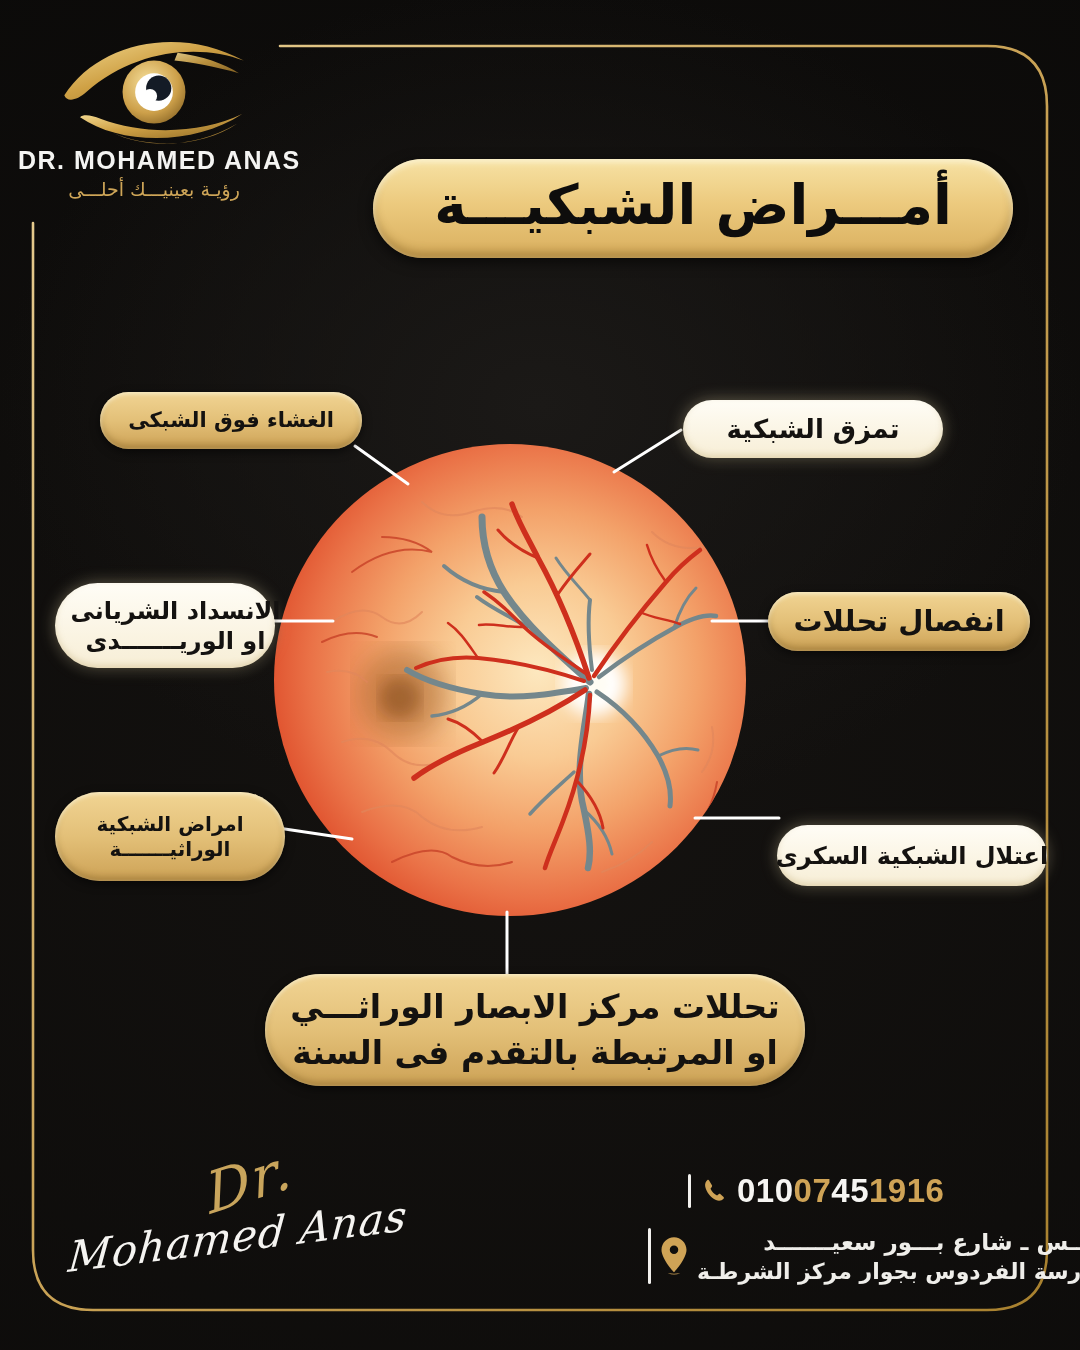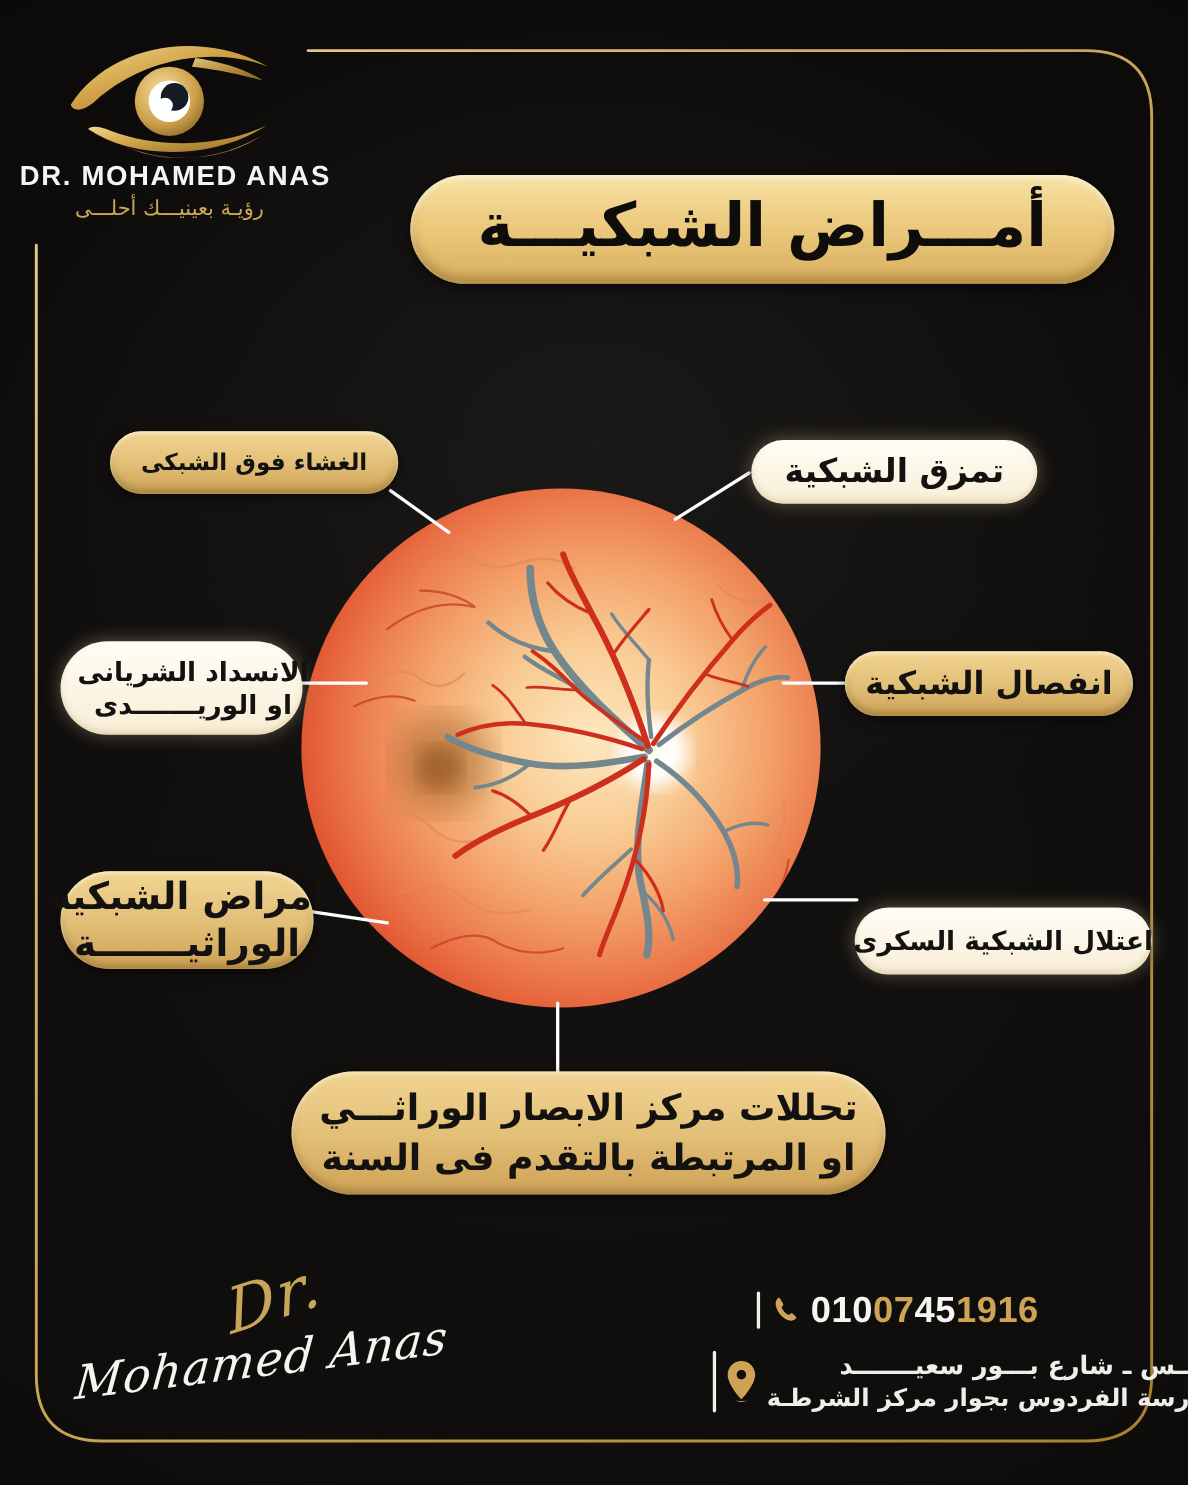--- a/index.html
+++ b/index.html
@@ -39,24 +39,24 @@
   
   .pill{position:absolute;border-radius:999px;display:flex;flex-direction:column;
     align-items:center;justify-content:center;direction:rtl;text-align:center;}
   .pill-gold{background:linear-gradient(180deg,#f1d493 0%,#e3c078 50%,#cda256 100%);
     box-shadow:inset 0 2px 4px rgba(255,248,220,.75), inset 0 -4px 7px rgba(110,80,25,.4), 0 3px 10px rgba(0,0,0,.55);}
   .pill-cream{background:linear-gradient(180deg,#fffdf6 0%,#f7eed6 100%);
     box-shadow:0 0 16px rgba(255,238,190,.35), inset 0 -3px 6px rgba(190,165,110,.35), 0 3px 10px rgba(0,0,0,.5);}
   .pill span{color:#141210;font-weight:bold;line-height:1.25;white-space:nowrap;}
 
   #pill-1{left:100px;top:392px;width:262px;height:57px;}  #pill-1 span{font-size:21px;}
-  #pill-2{left:683px;top:400px;width:260px;height:58px;}  #pill-2 span{font-size:30px;}
+  #pill-2{left:683px;top:400px;width:260px;height:58px;}  #pill-2 span{font-size:26px;}
   #pill-3{left:55px;top:583px;width:220px;height:85px;}   #pill-3 span{font-size:24px;margin-left:21px;}
   #pill-4{left:768px;top:592px;width:262px;height:59px;}  #pill-4 span{font-size:29px;}
-  #pill-5{left:55px;top:792px;width:230px;height:89px;}   #pill-5 span{font-size:34px;}
+  #pill-5{left:55px;top:792px;width:230px;height:89px;}   #pill-5 span{font-size:20px;}
   #pill-6{left:777px;top:788px;width:270px;height:61px;margin-top:37px;}  #pill-6 span{font-size:24px;}
   #pill-7{left:265px;top:974px;width:540px;height:112px;} #pill-7 span{font-size:33px;line-height:1.4;}
 
   
   .sig-dr{left:205px;top:1148px;color:#c9a55c;font-family:"DejaVu Serif", serif;font-style:italic;
     font-size:56px;transform:rotate(-18deg) skewX(-10deg);letter-spacing:2px;}
   .sig-name{left:58px;top:1212px;width:360px;text-align:center;color:#f5f4f1;
     font-family:"DejaVu Serif", serif;font-style:italic;font-size:42px;white-space:nowrap;
     transform:rotate(-7deg) skewX(-12deg);letter-spacing:1px;}
 
@@ -226,21 +226,21 @@
     <span>الغشاء فوق الشبكى</span>
   </div>
   <div id="pill-2" class="pill pill-cream">
     <span>تمزق الشبكية</span>
   </div>
   <div id="pill-3" class="pill pill-cream">
     <span>الانسداد الشريانى</span>
     <span>او الوريـــــــدى</span>
   </div>
   <div id="pill-4" class="pill pill-gold">
-    <span>انفصال الشبكية</span>
+    <span>انفصال تحللات</span>
   </div>
   <div id="pill-5" class="pill pill-gold">
     <span>امراض الشبكية</span>
     <span>الوراثيـــــــة</span>
   </div>
   <div id="pill-6" class="pill pill-cream">
     <span>اعتلال الشبكية السكرى</span>
   </div>
   <div id="pill-7" class="pill pill-gold">
     <span>تحللات مركز الابصار الوراثـــي</span>

